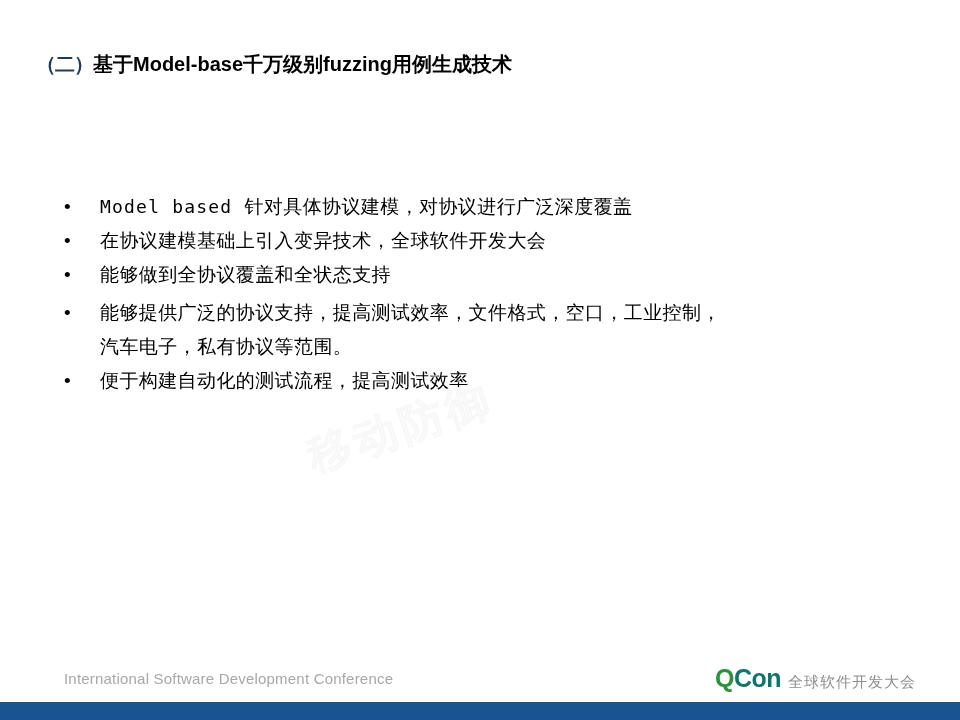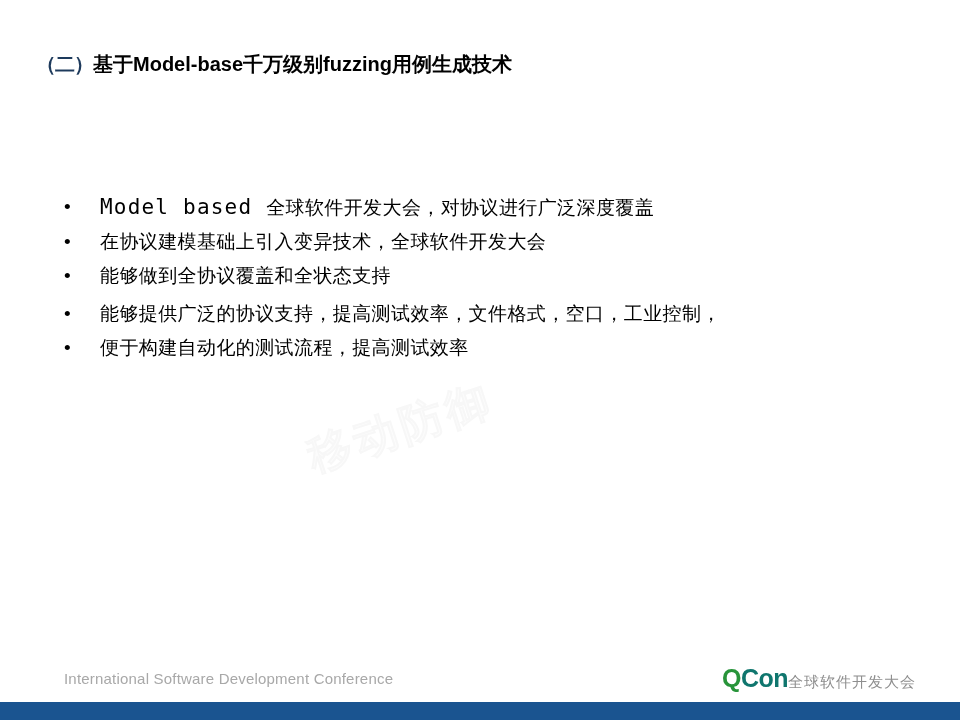--- a/index.html
+++ b/index.html
@@ -72,21 +72,21 @@
     font-size: 19px;
     line-height: 34px;
     color: #000000;
     letter-spacing: 0.4px;
   }
   .bullet-text.mono-lead {
     letter-spacing: 0.4px;
   }
   .bullet-text .mono {
     font-family: "DejaVu Sans Mono", "Liberation Mono", monospace;
-    font-size: 21px;
+    font-size: 18px;
     letter-spacing: 1.2px;
   }
   
   .cont-row .bullet-mark {
     visibility: hidden;
   }
   .gap-sm { height: 4px; }
 
   
   .watermark {
@@ -134,20 +134,21 @@
   .footer-logo .logo-con {
     font-size: 25px;
     font-weight: bold;
     color: #0f766e;
     letter-spacing: -0.5px;
     line-height: 25px;
   }
   .footer-logo .logo-cn {
     font-size: 15px;
     color: #8e8e8e;
+    margin-left: 7px;
     letter-spacing: 1px;
     line-height: 25px;
   }
   .bottom-bar {
     position: absolute;
     left: 0;
     bottom: 0;
     width: 960px;
     height: 18px;
     background: #1a5490;
@@ -159,40 +160,44 @@
 <div class="slide">
 
   <div class="title">
     <span class="enum">（二）</span><span class="rest">基于Model-base千万级别fuzzing用例生成技术</span>
   </div>
 
   <div class="body-list">
 
     <div class="bullet-row">
       <span class="bullet-mark">•</span>
-      <span class="bullet-text mono-lead"><span class="mono">Model based </span><span>全球软件开发大会，对协议进行广泛深度覆盖</span></span>
+      <span class="bullet-text mono-lead"><span class="mono">Model based </span><span>针对具体协议建模，对协议进行广泛深度覆盖</span></span>
     </div>
 
     <div class="bullet-row">
       <span class="bullet-mark">•</span>
       <span class="bullet-text">在协议建模基础上引入变异技术，全球软件开发大会</span>
     </div>
 
     <div class="bullet-row">
       <span class="bullet-mark">•</span>
       <span class="bullet-text">能够做到全协议覆盖和全状态支持</span>
     </div>
 
     <div class="gap-sm"></div>
 
     <div class="bullet-row">
       <span class="bullet-mark">•</span>
       <span class="bullet-text">能够提供广泛的协议支持，提高测试效率，文件格式，空口，工业控制，</span>
     </div>
 
+    <div class="bullet-row cont-row">
+      <span class="bullet-mark">•</span>
+      <span class="bullet-text">汽车电子，私有协议等范围。</span>
+    </div>
 
     <div class="bullet-row">
       <span class="bullet-mark">•</span>
       <span class="bullet-text">便于构建自动化的测试流程，提高测试效率</span>
     </div>
 
   </div>
 
   <div class="watermark">移动防御</div>
 

